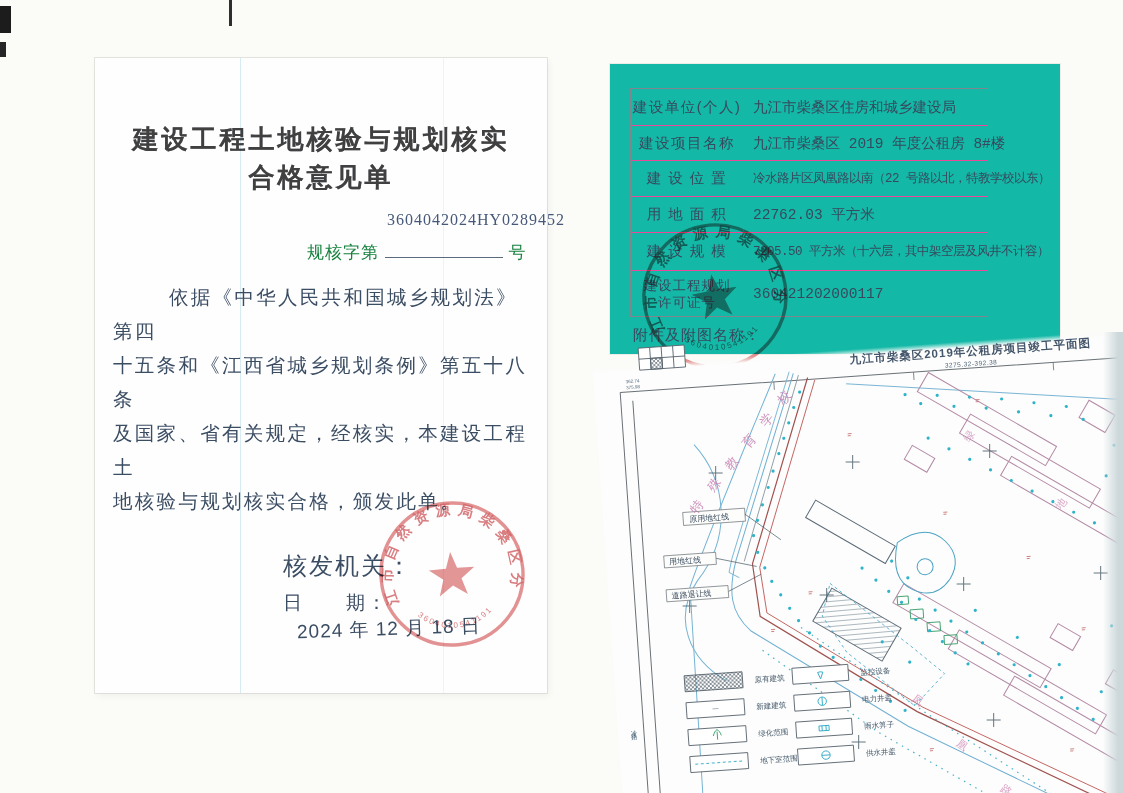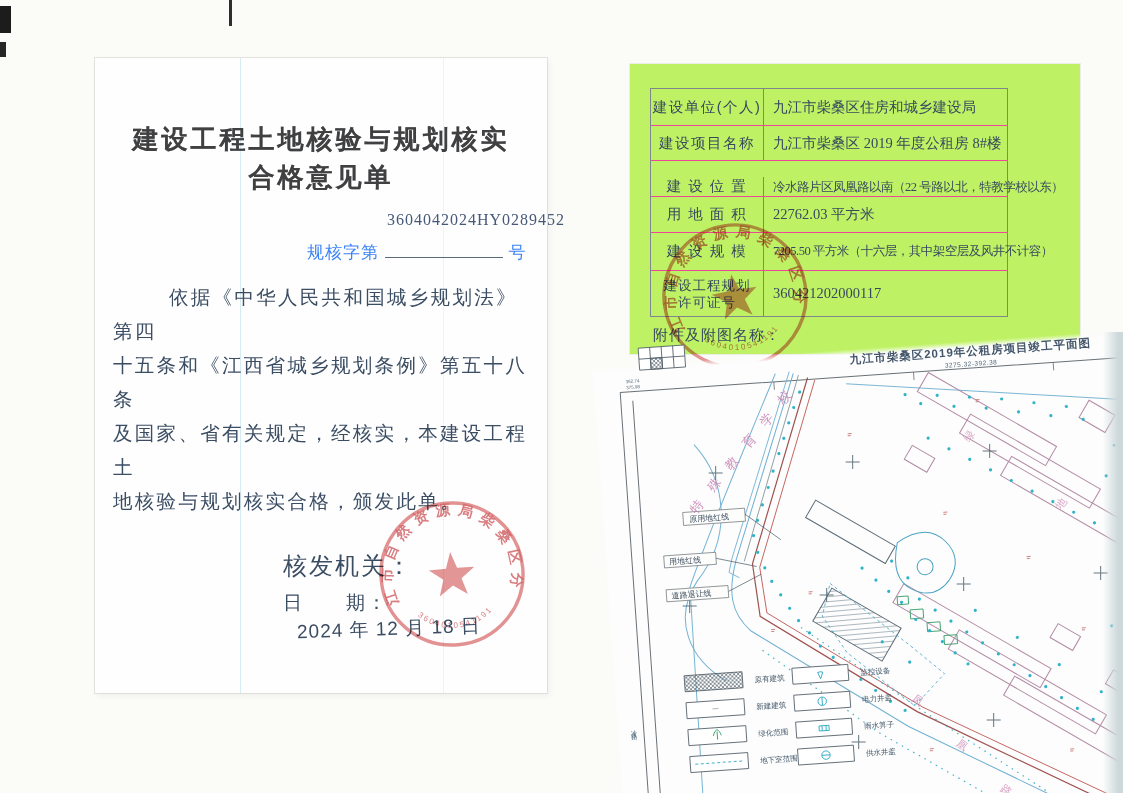--- a/index.html
+++ b/index.html
@@ -16,41 +16,41 @@
   .pageL{left:95px;top:58px;width:452px;height:635px;background:#fefefe;
          box-shadow:0 0 0 1px rgba(185,185,178,.35),2px 3px 7px rgba(0,0,0,.05);}
   .fold{top:0;width:1px;height:100%;background:#7ac0d8;}
   .fold1{left:145px;opacity:.30;}
   .fold2{left:348px;opacity:.15;}
   .titleL{left:0;width:100%;text-align:center;font-size:26px;font-weight:700;color:#404040;
           letter-spacing:3px;text-shadow:0 0 .5px rgba(47,63,84,.6);}
   .t1{top:64px;} .t2{top:102px;}
   .serial{top:153px;left:250px;width:220px;text-align:right;font-size:16px;color:#46597a;
           font-family:"Liberation Serif","DejaVu Serif",serif;letter-spacing:1px;}
-  .docno{top:183px;left:212px;font-size:17px;color:#3b82f6;letter-spacing:1px;}
+  .docno{top:183px;left:212px;font-size:17px;color:#15803d;letter-spacing:1px;}
   .blankline{display:inline-block;width:118px;border-bottom:1px solid #5a6b7e;height:14px;}
   .bodyTxt{top:222px;left:18px;width:422px;font-size:19.5px;line-height:34px;
            letter-spacing:2.3px;color:#3b4d63;}
   .indent{text-indent:56px;}
   .issuer{top:492px;left:188px;font-size:24px;letter-spacing:2px;color:#3b4d63;}
   .daterow{top:532px;left:188px;font-size:19px;letter-spacing:2px;color:#3b4d63;}
   .dateval{display:inline-block;margin-left:14px;transform:rotate(-2deg);letter-spacing:1px;}
   .seal{mix-blend-mode:multiply;}
 
   
-  .sheetT{left:630px;top:64px;width:450px;height:290px;background:#bef264;
+  .sheetT{left:610px;top:64px;width:450px;height:290px;background:#14b8a6;
           box-shadow:0 0 0 1px rgba(190,190,185,.25);z-index:2;}
   .tbl{left:20px;top:24px;width:358px;border:1px solid #80868d;box-sizing:border-box;background:transparent;}
   .trow{display:flex;border-top:1px solid #ec4899;}
   .trow:first-child{border-top:none;}
-  .r1{height:36px;}.r2{height:34px;}.r3{height:35px;align-items:flex-end;}.r4{height:35px;}.r5{height:37px;}.r6{height:45px;justify-content:center;}
+  .r1{height:36px;}.r2{height:34px;}.r3{height:35px;}.r4{height:35px;}.r5{height:37px;}.r6{height:45px;justify-content:center;}
   .tlabel{width:112px;flex:none;display:flex;flex-direction:column;align-items:center;justify-content:center;
           border-right:1px solid #80868d;font-size:14.5px;color:#37495e;letter-spacing:1.5px;text-align:center;}
   .tval{flex:1;display:flex;align-items:center;padding-left:9px;font-size:14.5px;color:#37495e;
-        font-family:Liberation Serif, serif;white-space:nowrap;overflow:visible;}
+        font-family:Liberation Mono, monospace;white-space:nowrap;overflow:visible;}
   .r3 .tval,.r5 .tval{font-size:12.5px;letter-spacing:-.5px;}
   .r6 .tlabel{font-size:13.5px;line-height:17px;letter-spacing:1px;}
   .attach{left:23px;top:262px;font-size:15px;color:#37495e;letter-spacing:1px;}
 
   
   .sheetM{left:594px;top:330px;width:586px;height:526px;z-index:5;
           transform:rotate(-4deg);transform-origin:20px 60px;
           background:linear-gradient(180deg,rgba(252,253,252,0) 0px,rgba(252,253,252,0) 36px,#fcfdfc 42px);}
   .edgestrip{right:0;top:332px;width:20px;height:461px;z-index:9;
              background:linear-gradient(90deg,rgba(203,214,218,0) 0%,#cdd8db 75%);}

